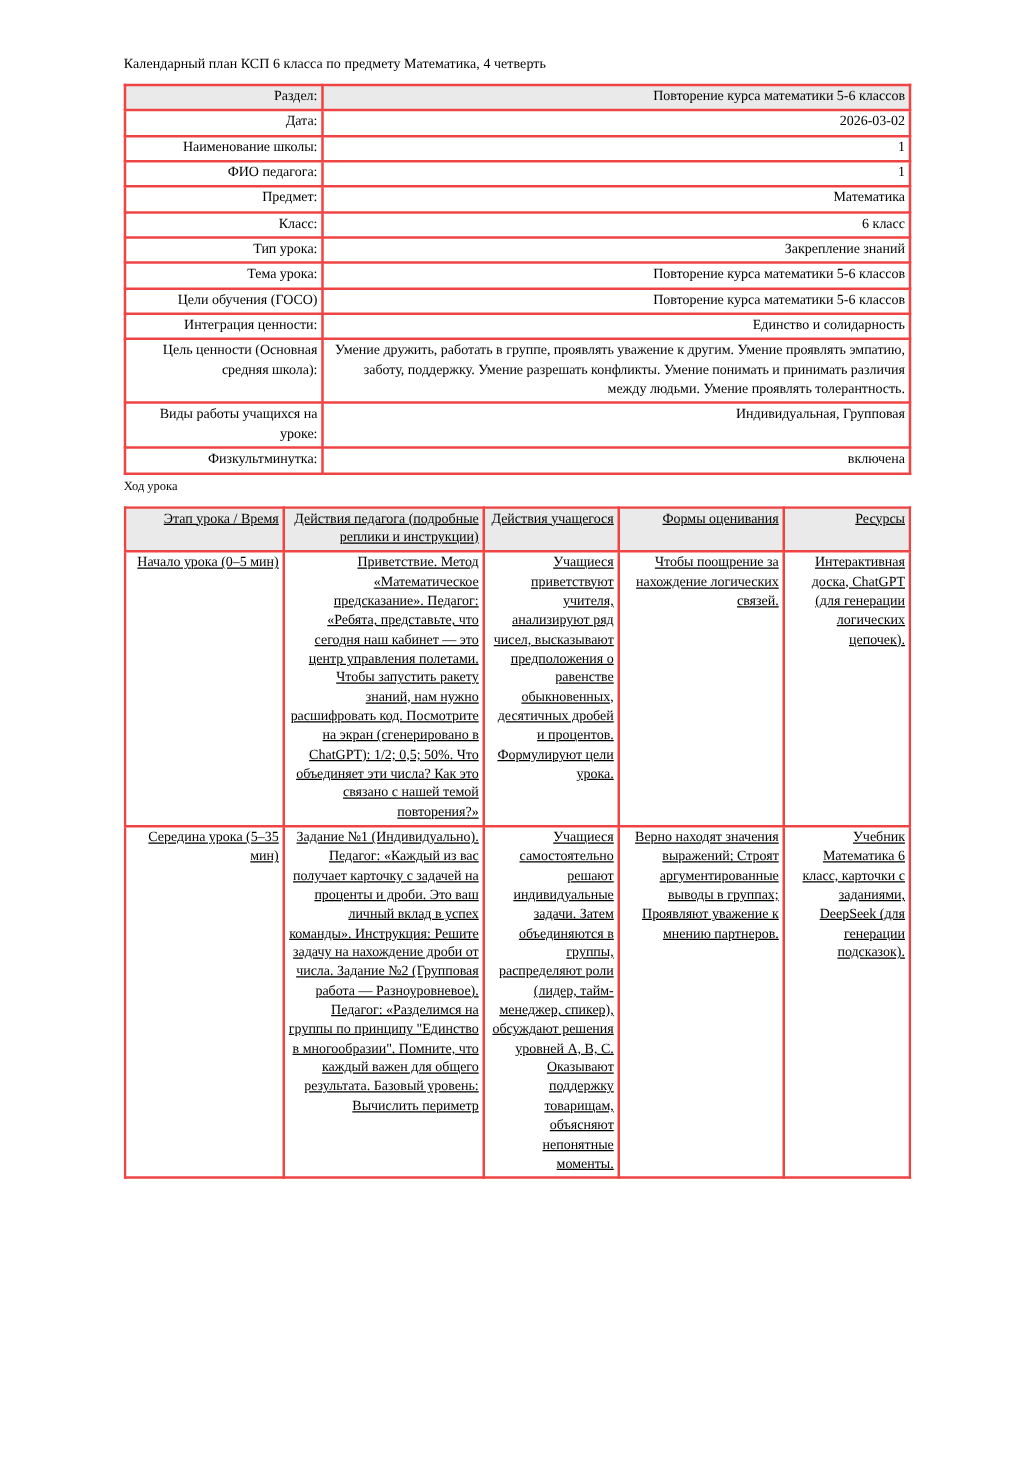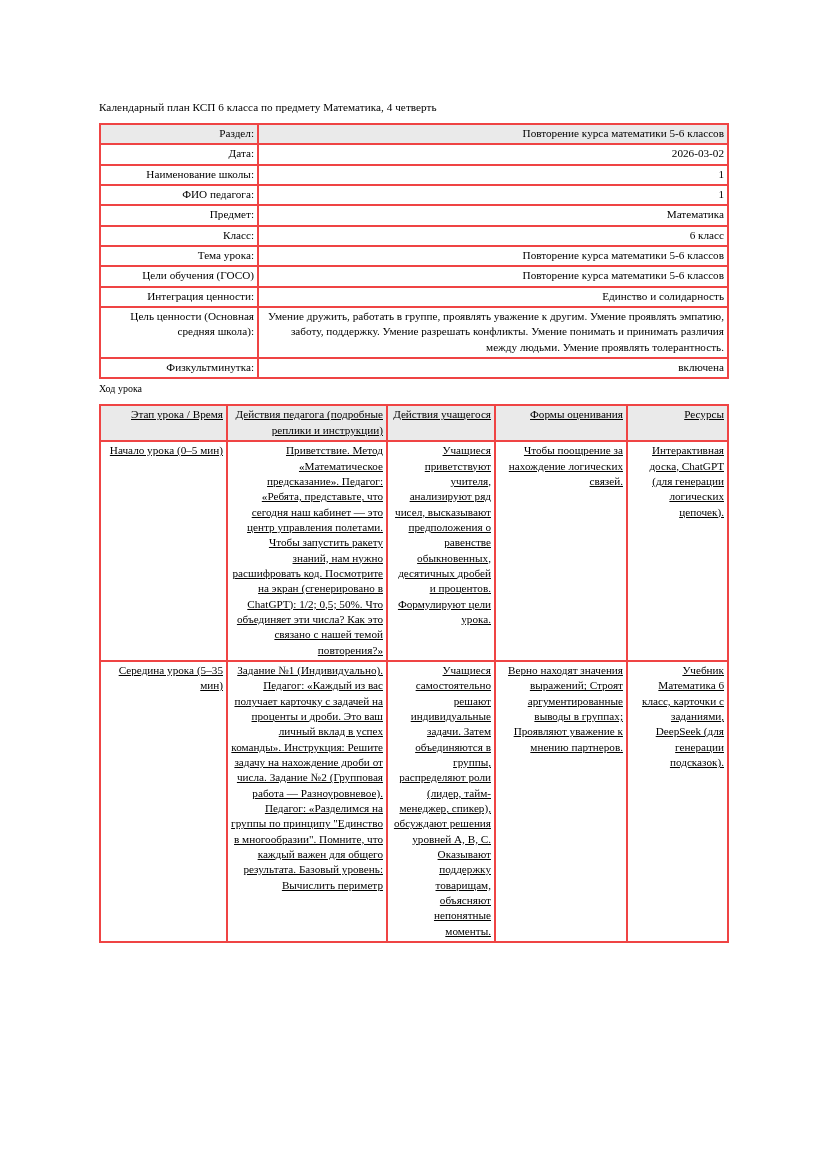--- a/index.html
+++ b/index.html
@@ -13,21 +13,21 @@
     overflow: hidden;
     font-family: "Liberation Serif", "DejaVu Serif", serif;
     color: #000000;
   }
   .page {
     position: relative;
     width: 827px;
     height: 1170px;
     background: #ffffff;
     box-sizing: border-box;
-    padding: 100px 99px 0 99px;
+    padding: 44px 99px 0 99px;
   }
   .doc-title {
     font-size: 11.2px;
     line-height: 14px;
     margin: 0 0 9px 0;
     letter-spacing: 0.05px;
     white-space: nowrap;
   }
   table {
     border-collapse: collapse;
@@ -103,34 +103,42 @@
         </tr>
         <tr>
           <td class="label">Предмет:</td>
           <td>Математика</td>
         </tr>
         <tr>
           <td class="label">Класс:</td>
           <td>6 класс</td>
         </tr>
         <tr>
+          <td class="label">Тип урока:</td>
+          <td>Закрепление знаний</td>
+        </tr>
+        <tr>
           <td class="label">Тема урока:</td>
           <td>Повторение курса математики 5-6 классов</td>
         </tr>
         <tr>
           <td class="label">Цели обучения (ГОСО)</td>
           <td>Повторение курса математики 5-6 классов</td>
         </tr>
         <tr>
           <td class="label">Интеграция ценности:</td>
           <td>Единство и солидарность</td>
         </tr>
         <tr>
           <td class="label">Цель ценности (Основная средняя школа):</td>
           <td>Умение дружить, работать в группе, проявлять уважение к другим. Умение проявлять эмпатию, заботу, поддержку. Умение разрешать конфликты. Умение понимать и принимать различия между людьми. Умение проявлять толерантность.</td>
+        </tr>
+        <tr>
+          <td class="label">Виды работы учащихся на уроке:</td>
+          <td>Индивидуальная, Групповая</td>
         </tr>
         <tr>
           <td class="label">Физкультминутка:</td>
           <td>включена</td>
         </tr>
       </tbody>
   </table>
 
   <div class="section-caption">Ход урока</div>
 

